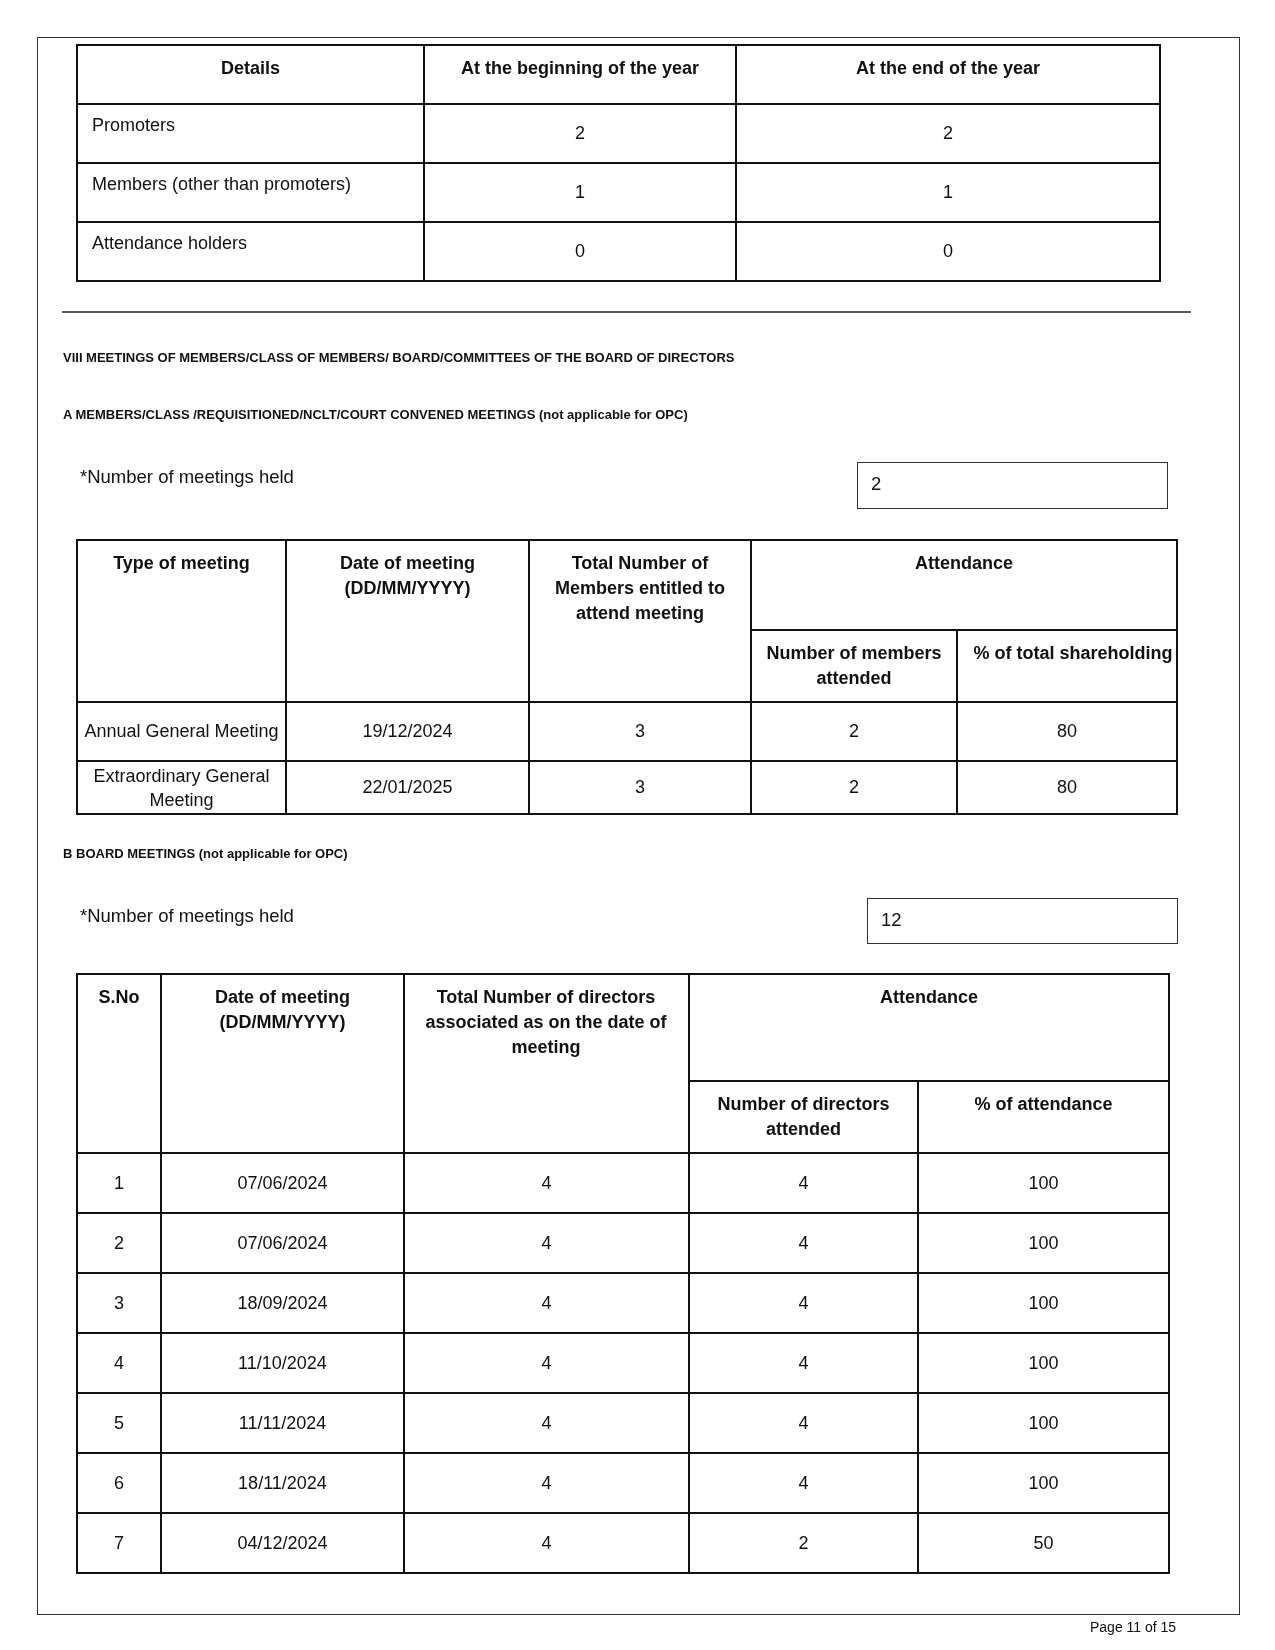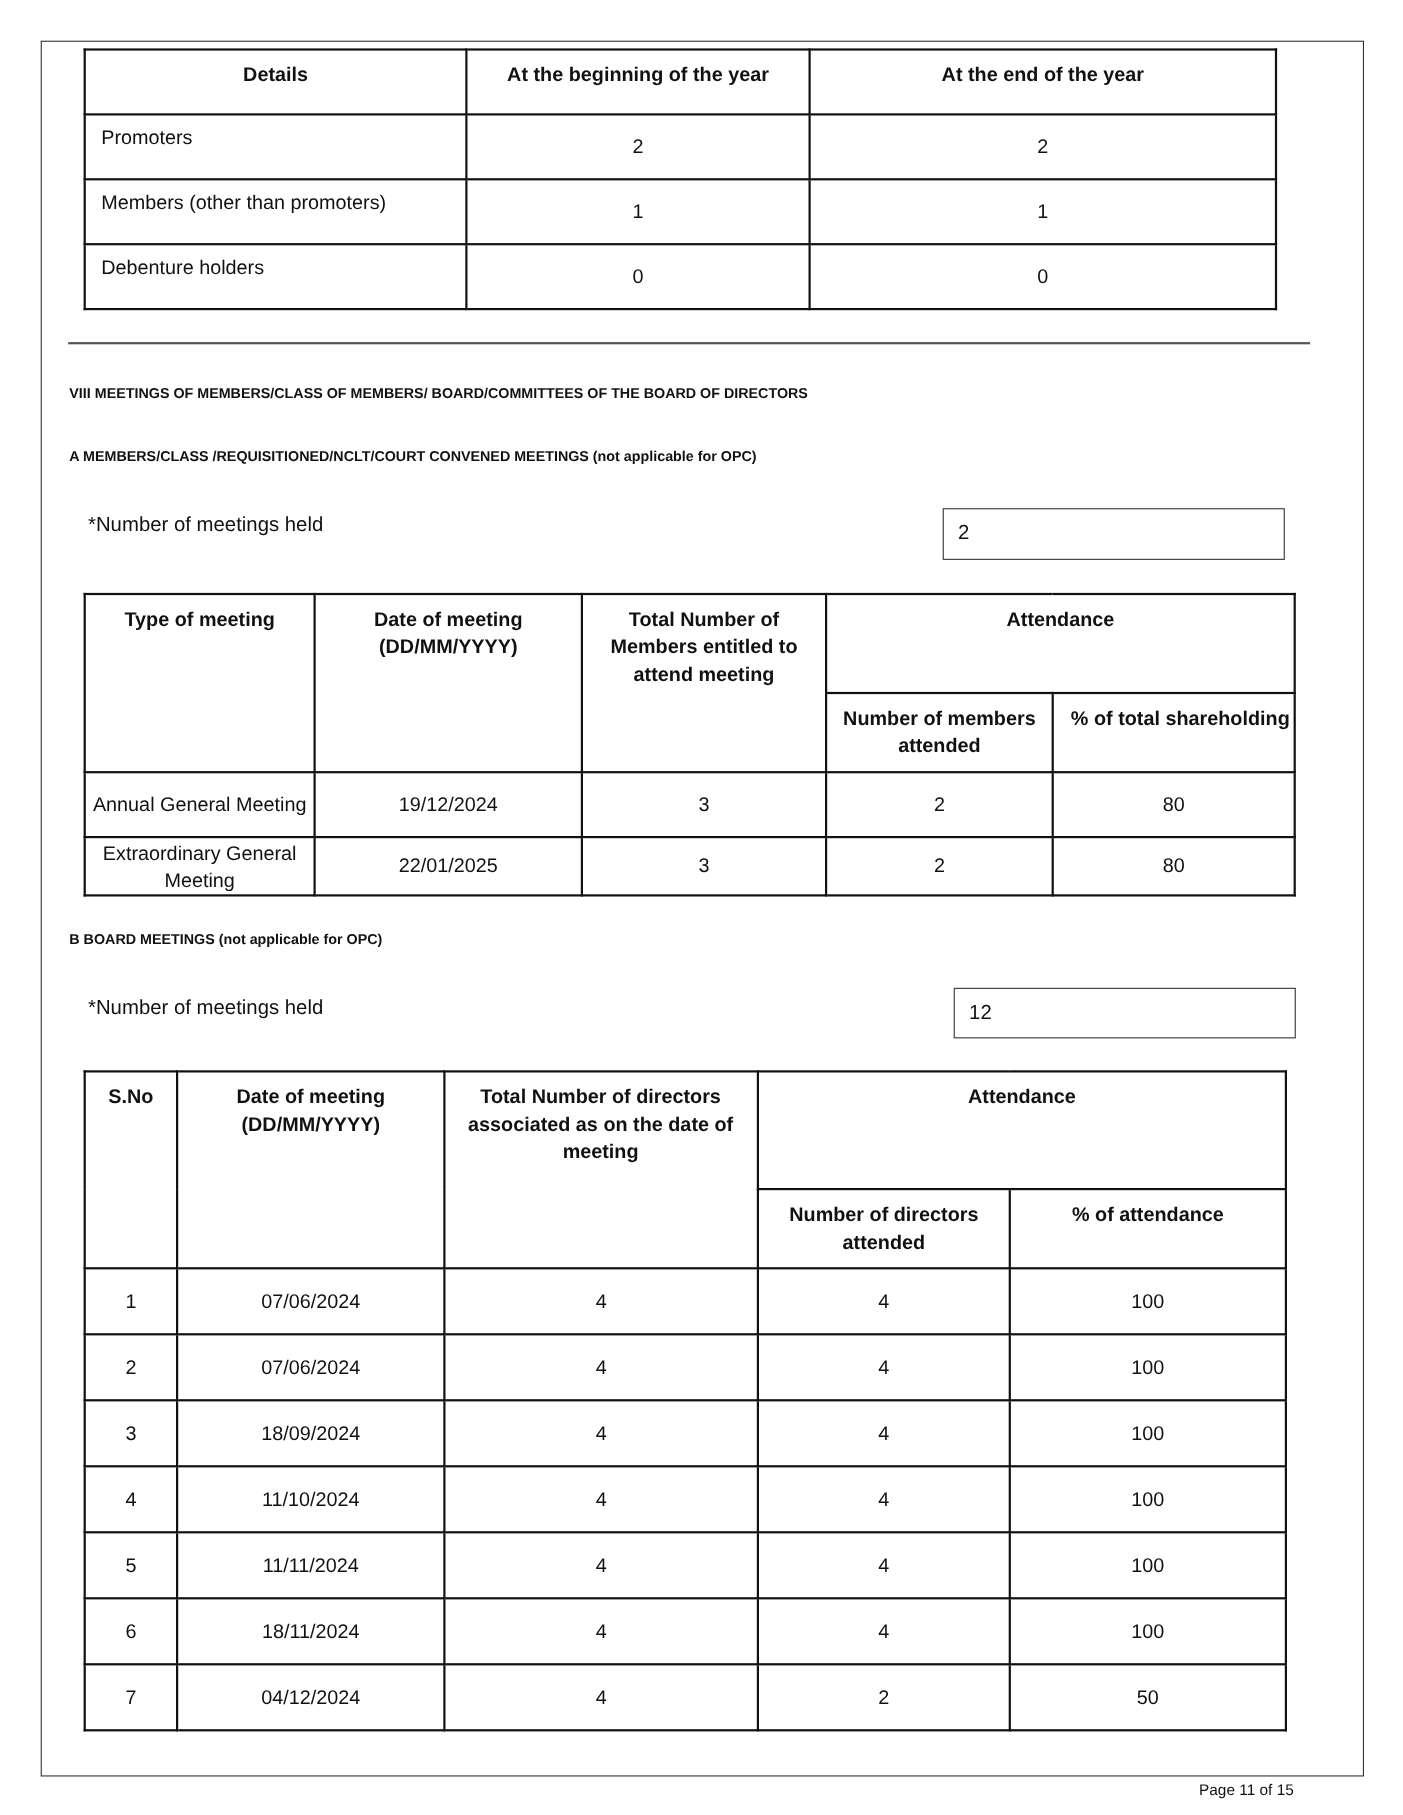--- a/index.html
+++ b/index.html
@@ -38,21 +38,21 @@
     <td class="left">Promoters</td>
     <td>2</td>
     <td>2</td>
   </tr>
   <tr style="height:59px">
     <td class="left">Members (other than promoters)</td>
     <td>1</td>
     <td>1</td>
   </tr>
   <tr style="height:59px">
-    <td class="left">Debenture holders</td>
+    <td class="left">Attendance holders</td>
     <td>0</td>
     <td>0</td>
   </tr>
 </tbody>
   </table>
 
 <div class="hr"></div>
 
 <div class="heading" style="top:350px;">VIII MEETINGS OF MEMBERS/CLASS OF MEMBERS/ BOARD/COMMITTEES OF THE BOARD OF DIRECTORS</div>
 <div class="heading" style="top:407px;">A MEMBERS/CLASS /REQUISITIONED/NCLT/COURT CONVENED MEETINGS (not applicable for OPC)</div>

